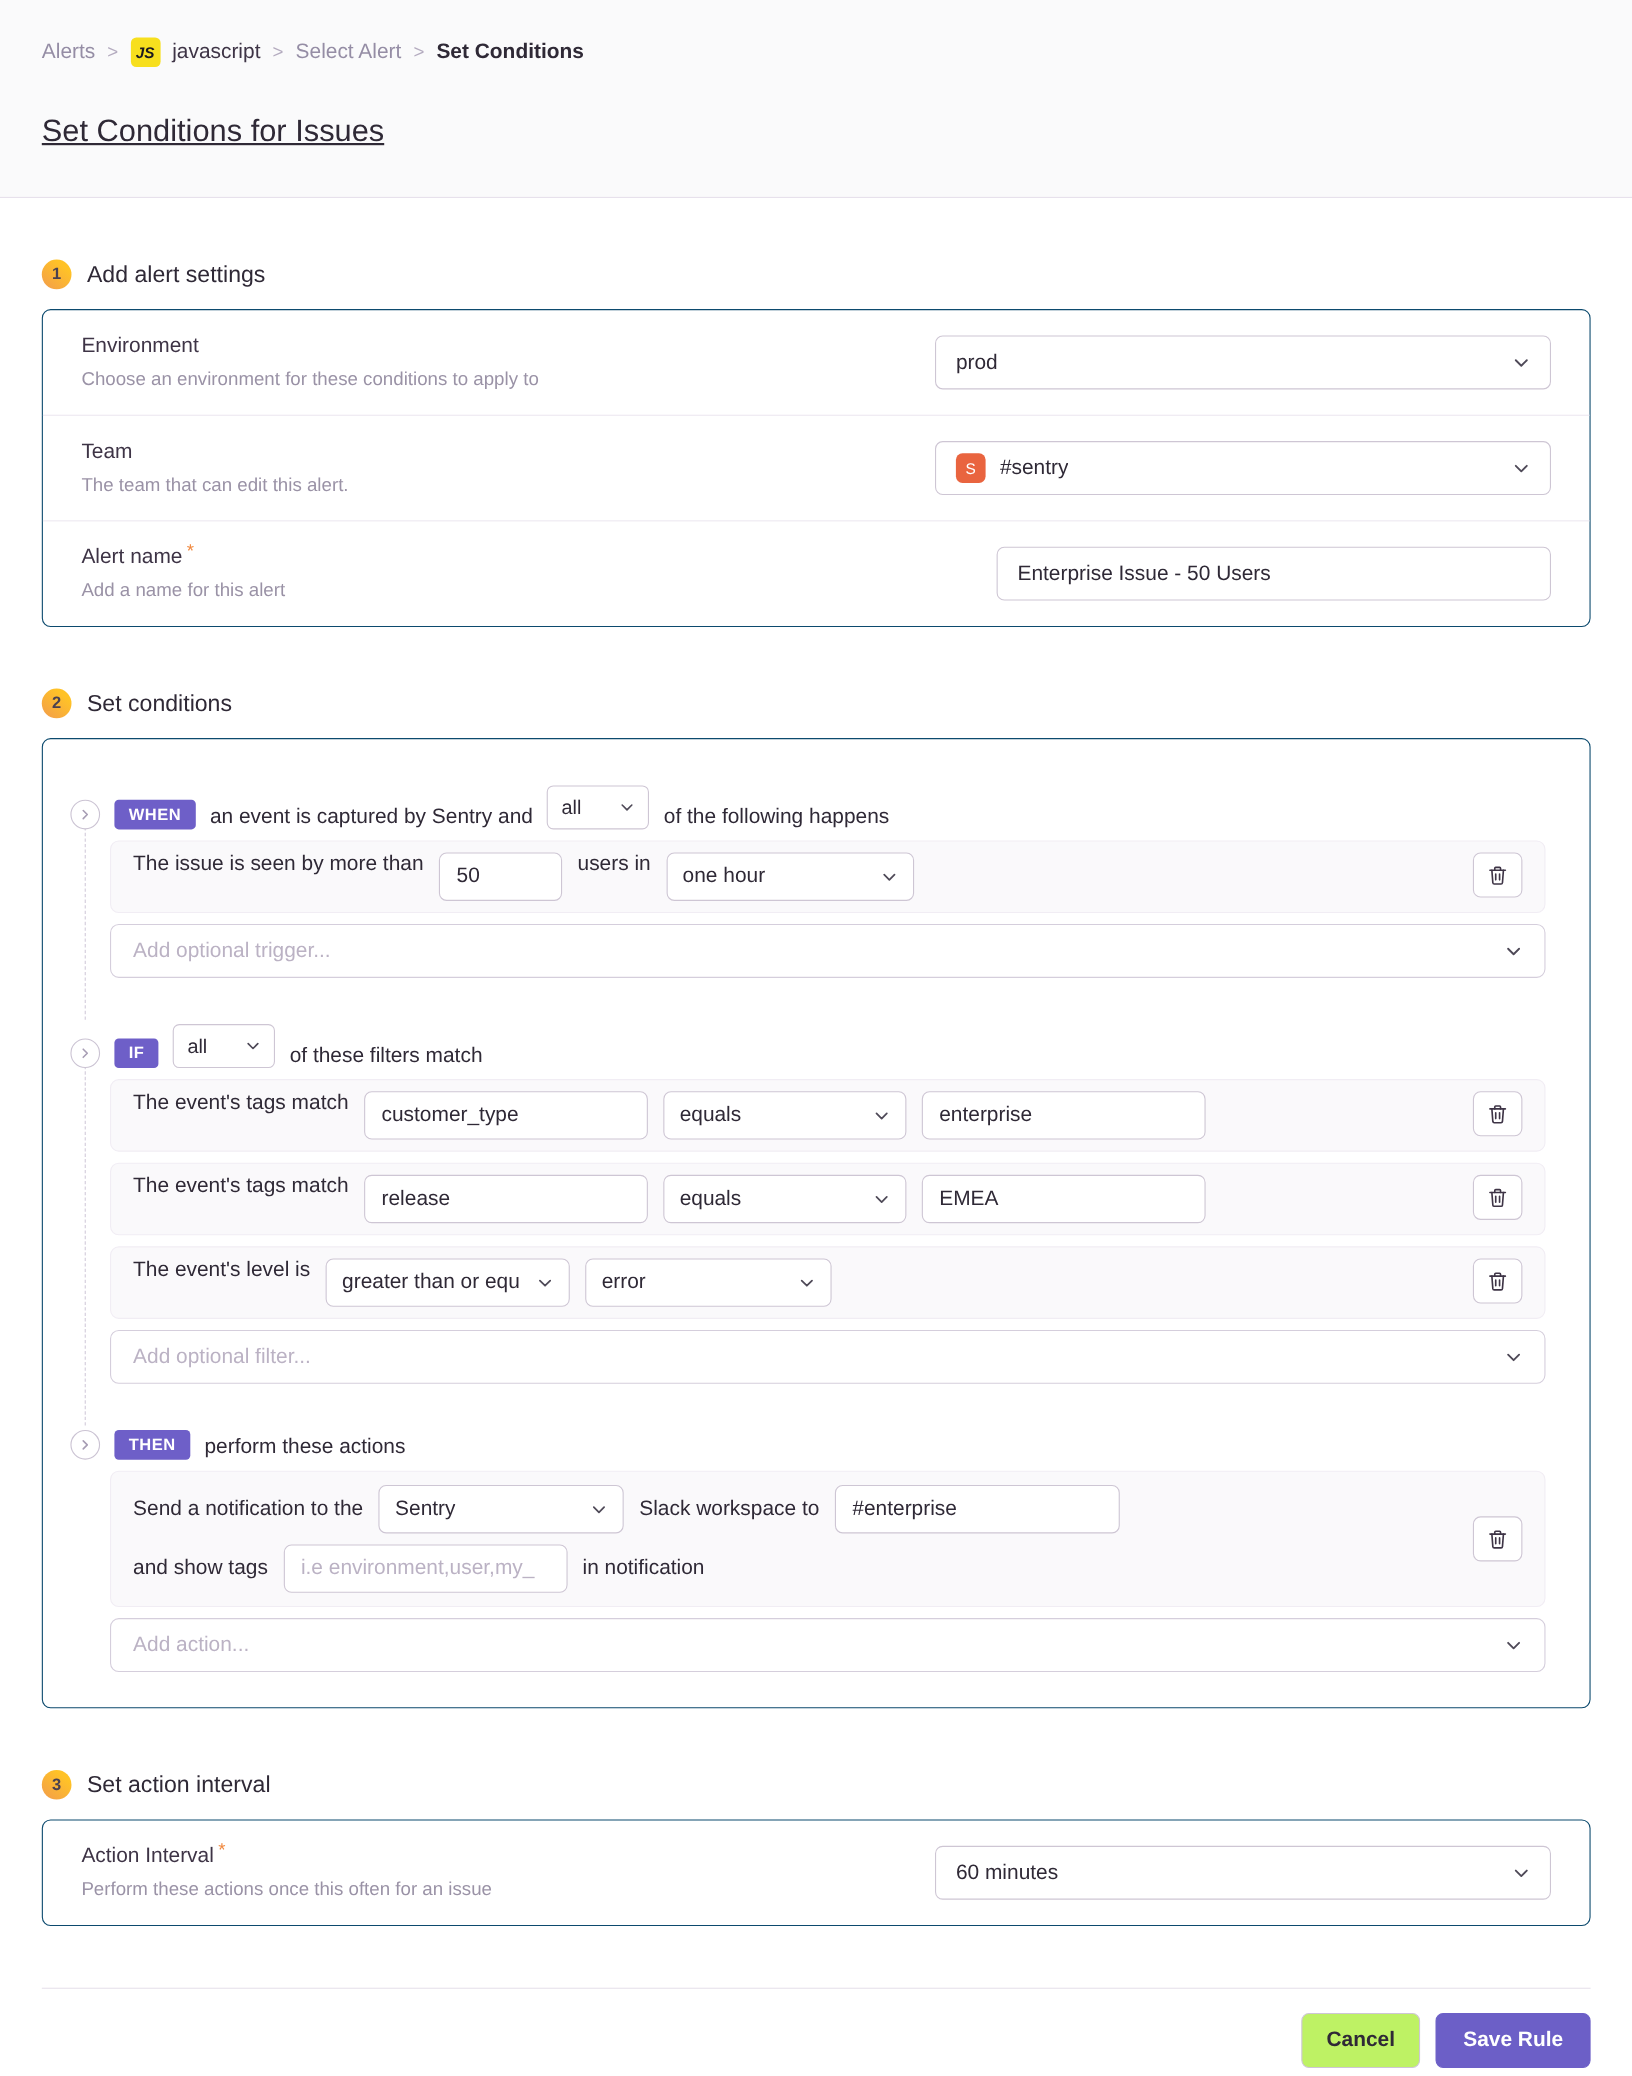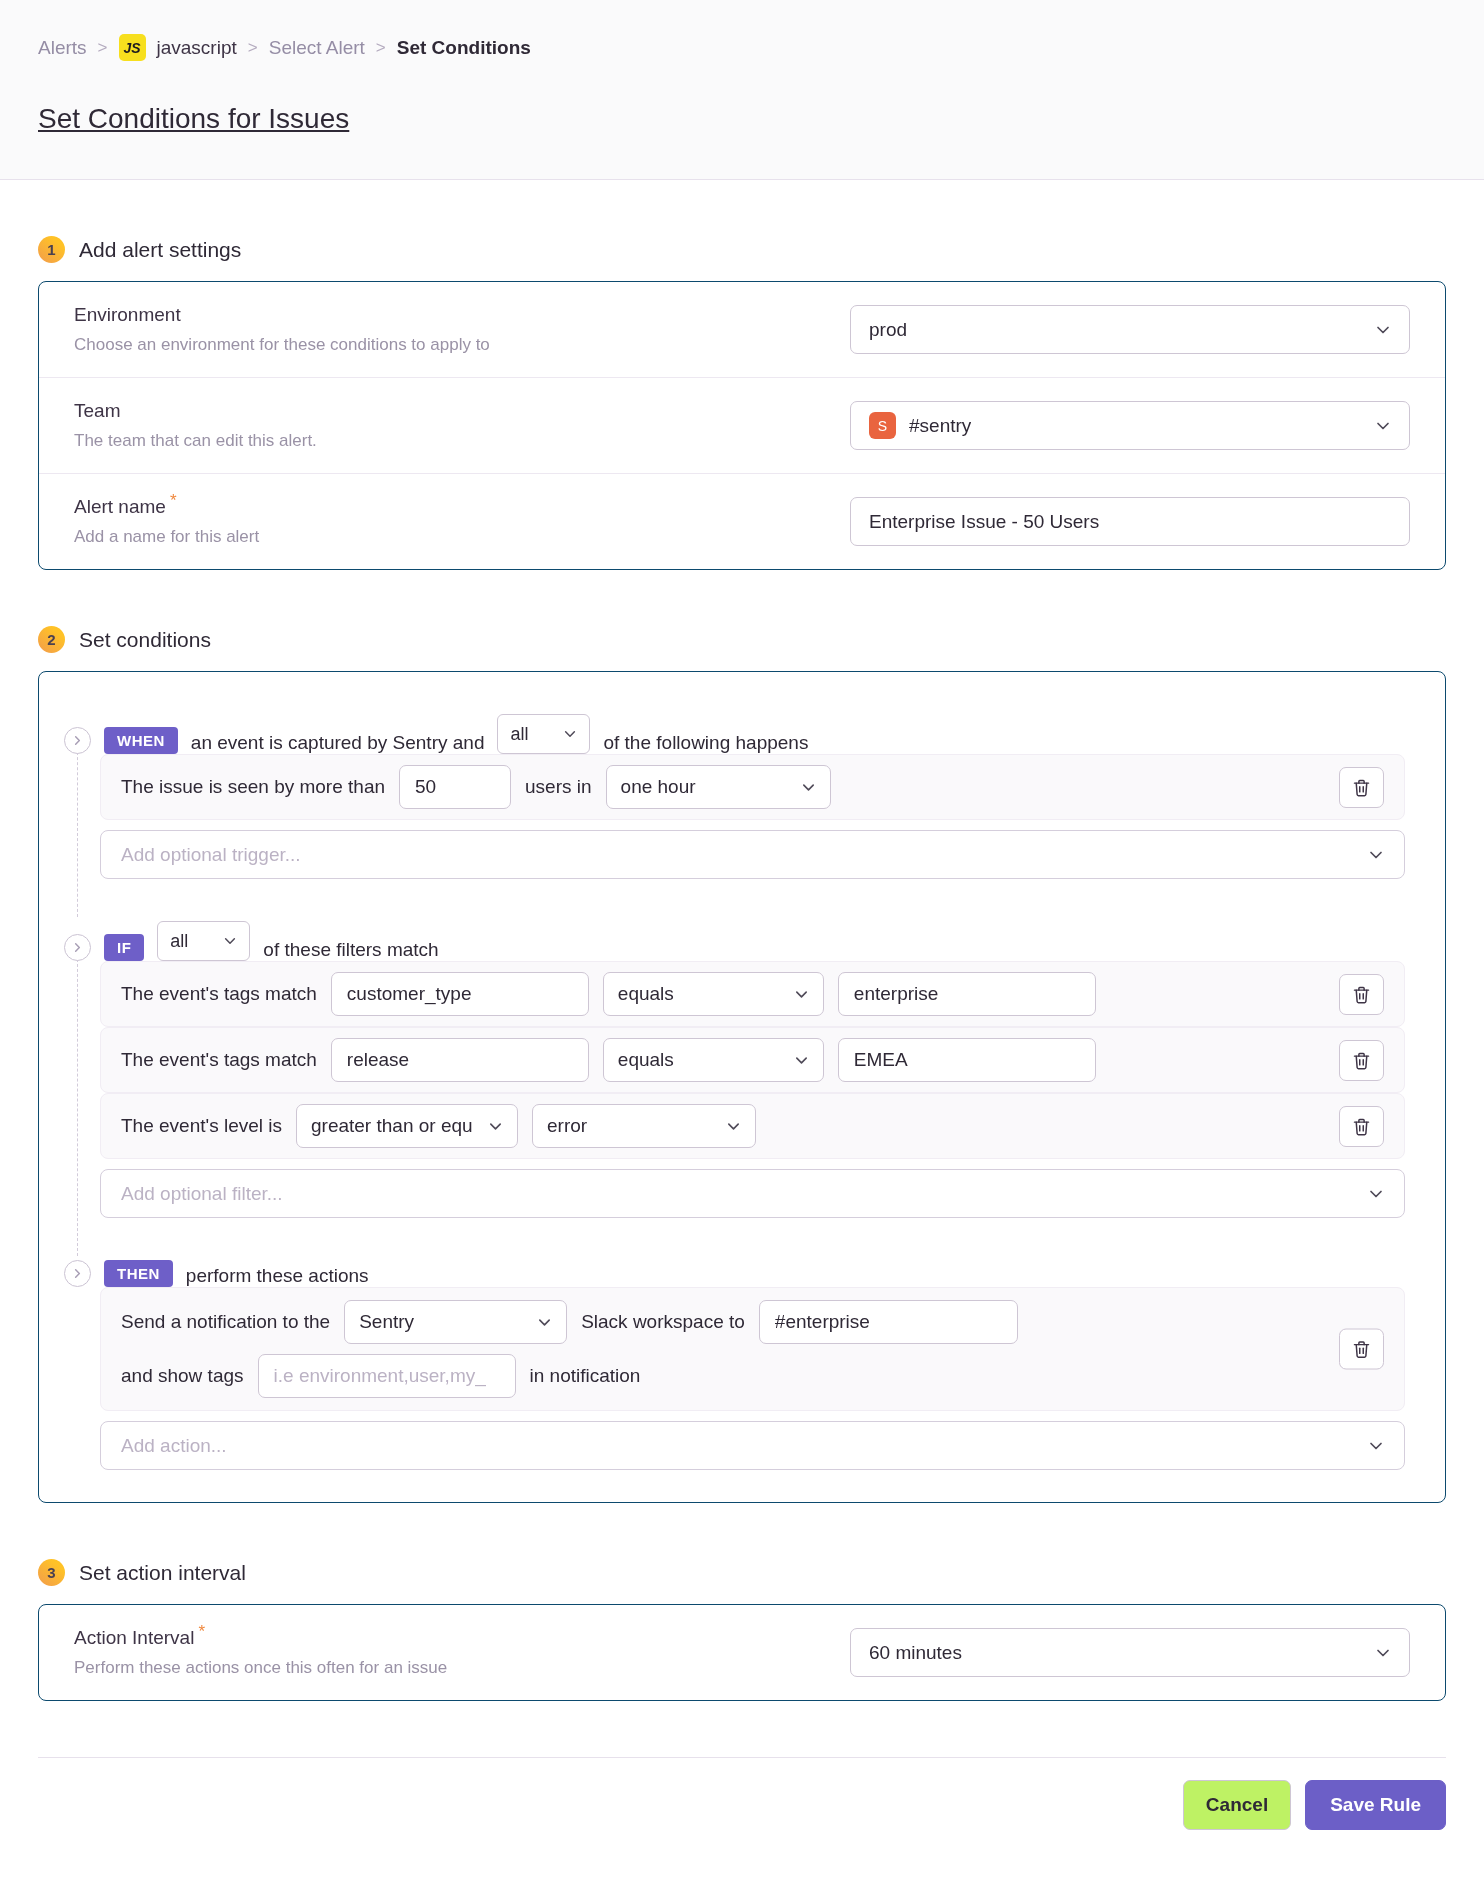--- a/index.html
+++ b/index.html
@@ -34,41 +34,41 @@
   
   .select{position:relative;display:flex;align-items:center;box-sizing:border-box;border:1px solid #CEC6D4;
           border-radius:7px;background:#fff;cursor:pointer;font-size:19px;color:#2F2936;}
   .select .chev{margin-left:auto;flex:none;}
   .sel-val{white-space:nowrap;overflow:hidden;}
   .select.lg{width:560px;height:49px;padding:0 18px;}
   .select.md{height:44px;padding:0 14px;}
   .select.sm{height:40px;width:93px;padding:0 12px;font-size:18px;border-radius:6px;}
   .input{box-sizing:border-box;border:1px solid #CEC6D4;border-radius:7px;font-size:19px;color:#2F2936;
          padding:0 15px;font-family:inherit;outline:none;background:#fff;}
-  .input.lg{width:560px;height:49px;padding:0 18px;}
+  .input.lg{width:504px;height:49px;padding:0 18px;}
   .input.md{height:44px;}
   .input::placeholder{color:#BBB2C4;}
   .avatar{width:27px;height:27px;border-radius:6px;background:#E9643F;color:#fff;display:flex;
           align-items:center;justify-content:center;font-size:14px;margin-right:13px;flex:none;}
   .w112{width:112px}.w225{width:225px}.w258{width:258px}.w221{width:221px}
   .w222{width:222px}.w224{width:224px}.w223{width:223px}.w259{width:259px}
   
   .cond-panel{padding:42px 40px 32px 25px;}
   .cond-step{position:relative;}
   .cond-step + .cond-step{margin-top:42px;}
   .cond-step.has-line::before{content:"";position:absolute;left:13px;top:33px;bottom:-38px;
         border-left:1px dashed #D2CBDA;}
   .step-head{display:flex;align-items:flex-end;gap:13px;position:relative;font-size:19px;color:#2F2936;}
   .chev-circle{width:27px;height:27px;flex:none;border:1px solid #CBC3D3;border-radius:50%;
         display:flex;align-items:center;justify-content:center;background:#fff;cursor:pointer;box-sizing:border-box;}
   .badge{background:#6E5FC8;color:#fff;font-weight:bold;font-size:15px;letter-spacing:.5px;
          padding:5px 13px;border-radius:4px;flex:none;}
   .step-body{margin-left:36px;}
-  .rule-row{position:relative;display:flex;align-items:center;gap:14px;background:#FAF9FB;
-        border:1px solid #F1EDF4;border-radius:8px;padding:10px 20px;min-height:64px;
+  .rule-row{position:relative;display:flex;gap:14px;background:#FAF9FB;
+        border:1px solid #F1EDF4;border-radius:8px;padding:10px 20px;margin-top:10px;min-height:64px;
         box-sizing:border-box;font-size:19px;}
   .rule-row .trash{margin-left:auto;}
   .trash{width:45px;height:41px;border:1px solid #CEC6D4;border-radius:7px;background:#fff;
         display:flex;align-items:center;justify-content:center;cursor:pointer;flex:none;padding:0;}
   .add-select{display:flex;align-items:center;border:1px solid #D5CEDC;border-radius:8px;height:49px;
         padding:0 20px;margin-top:10px;font-size:19px;color:#BBB2C4;cursor:pointer;box-sizing:border-box;background:#fff;}
   .add-select .chev{margin-left:auto;}
   .action-row{padding:12px 20px;}
   .action-lines{display:flex;flex-direction:column;gap:10px;}
   .action-line{display:flex;align-items:center;gap:14px;}

